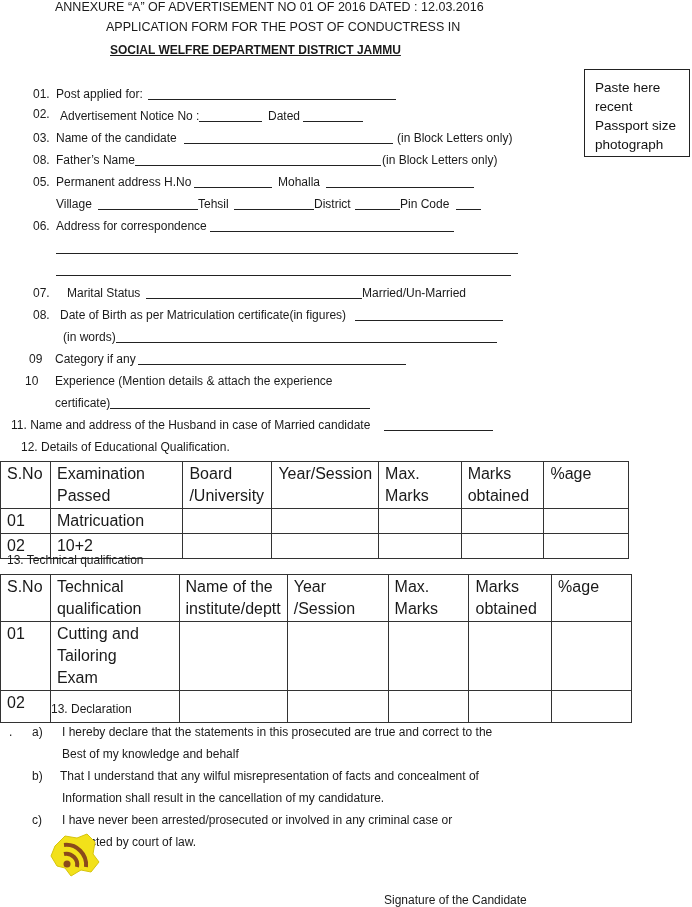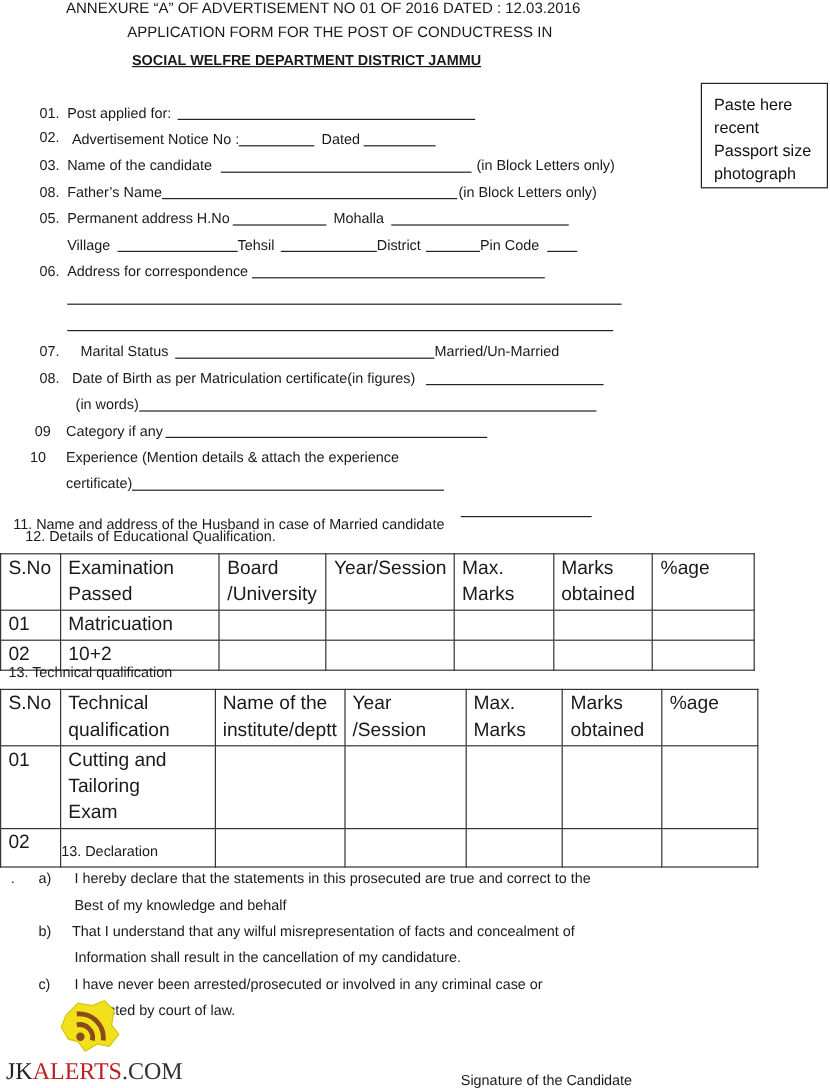--- a/index.html
+++ b/index.html
@@ -91,21 +91,21 @@
 
 <div class="abs" style="left:29px;top:352px;">09</div>
 <div class="abs" style="left:55px;top:352px;">Category if any</div>
 <div class="line" style="left:138px;top:364px;width:268px;"></div>
 
 <div class="abs" style="left:25px;top:374px;">10</div>
 <div class="abs" style="left:55px;top:374px;">Experience (Mention details &amp; attach the experience</div>
 <div class="abs" style="left:55px;top:396px;">certificate)</div>
 <div class="line" style="left:110px;top:408px;width:260px;"></div>
 
-<div class="abs" style="left:11px;top:418px;margin-top:12px;">11. Name and address of the Husband in case of  Married candidate</div>
+<div class="abs" style="left:11px;top:418px;">11. Name and address of the Husband in case of  Married candidate</div>
 <div class="line" style="left:384px;top:430px;width:109px;"></div>
 
 <div class="abs" style="left:21px;top:440px;">12. Details of Educational Qualification.</div>
 
 <table style="left:0px;top:461px;width:629px;">
   <colgroup>
     <col style="width:50px">
       <col style="width:133px">
       <col style="width:89px">
       <col style="width:106px">
@@ -202,18 +202,15 @@
 <div class="abs" style="left:62px;top:813px;">I have never been arrested/prosecuted or involved in any criminal case or</div>
 <div class="abs" style="left:62px;top:835px;">convicted by court of law.</div>
 
 <div class="logo-wrap">
   <svg width="55" height="48" viewBox="0 0 55 48" style="position:absolute;left:42px;top:-6px;">
     <path d="M8,14 L18,4 L30,6 L40,2 L48,10 L46,22 L52,30 L44,40 L34,38 L24,44 L18,36 L10,34 L4,24 Z" fill="#f2e11a" stroke="#d6c40e" stroke-width="1"></path>
     <circle cx="20" cy="32" r="3.5" fill="#8a4a1c"></circle>
     <path d="M17,22 A11,11 0 0 1 30,35" fill="none" stroke="#8a4a1c" stroke-width="4"></path>
     <path d="M17,13 A20,20 0 0 1 39,35" fill="none" stroke="#8a4a1c" stroke-width="4"></path>
   </svg>
-  <div class="logo-text">
-    <span class="logo-jk">JK</span><span class="logo-alerts">ALERTS</span><span class="logo-com">.COM</span>
-  </div>
 </div>
 
 <div class="abs" style="left:384px;top:893px;">Signature of the Candidate</div>
 
 </body></html>

